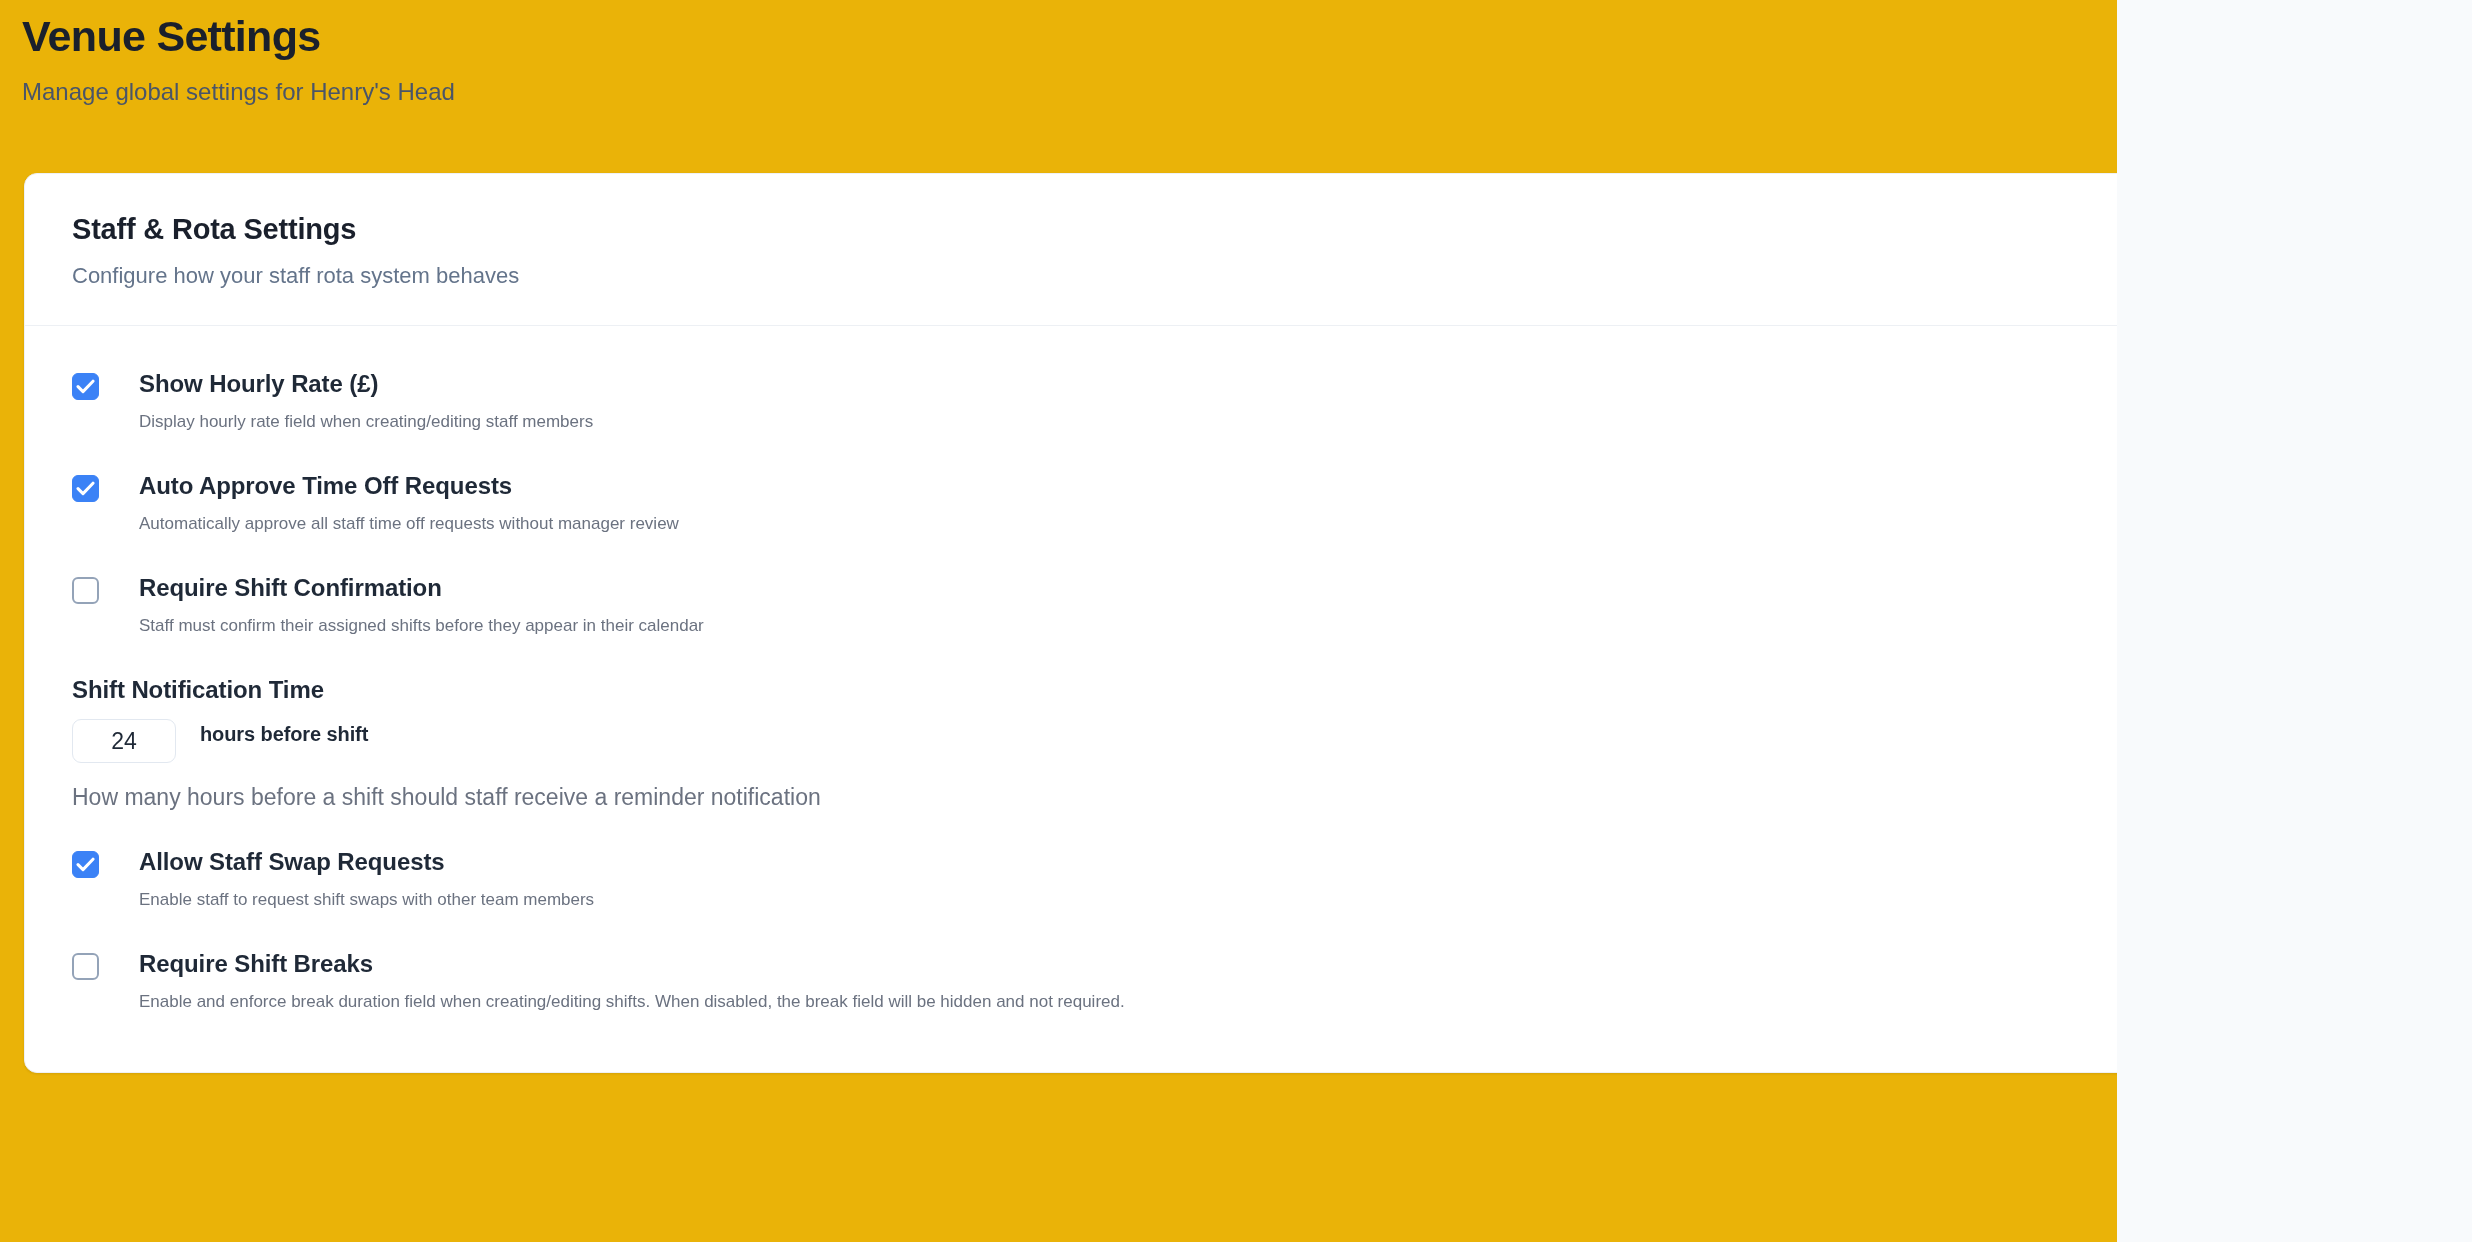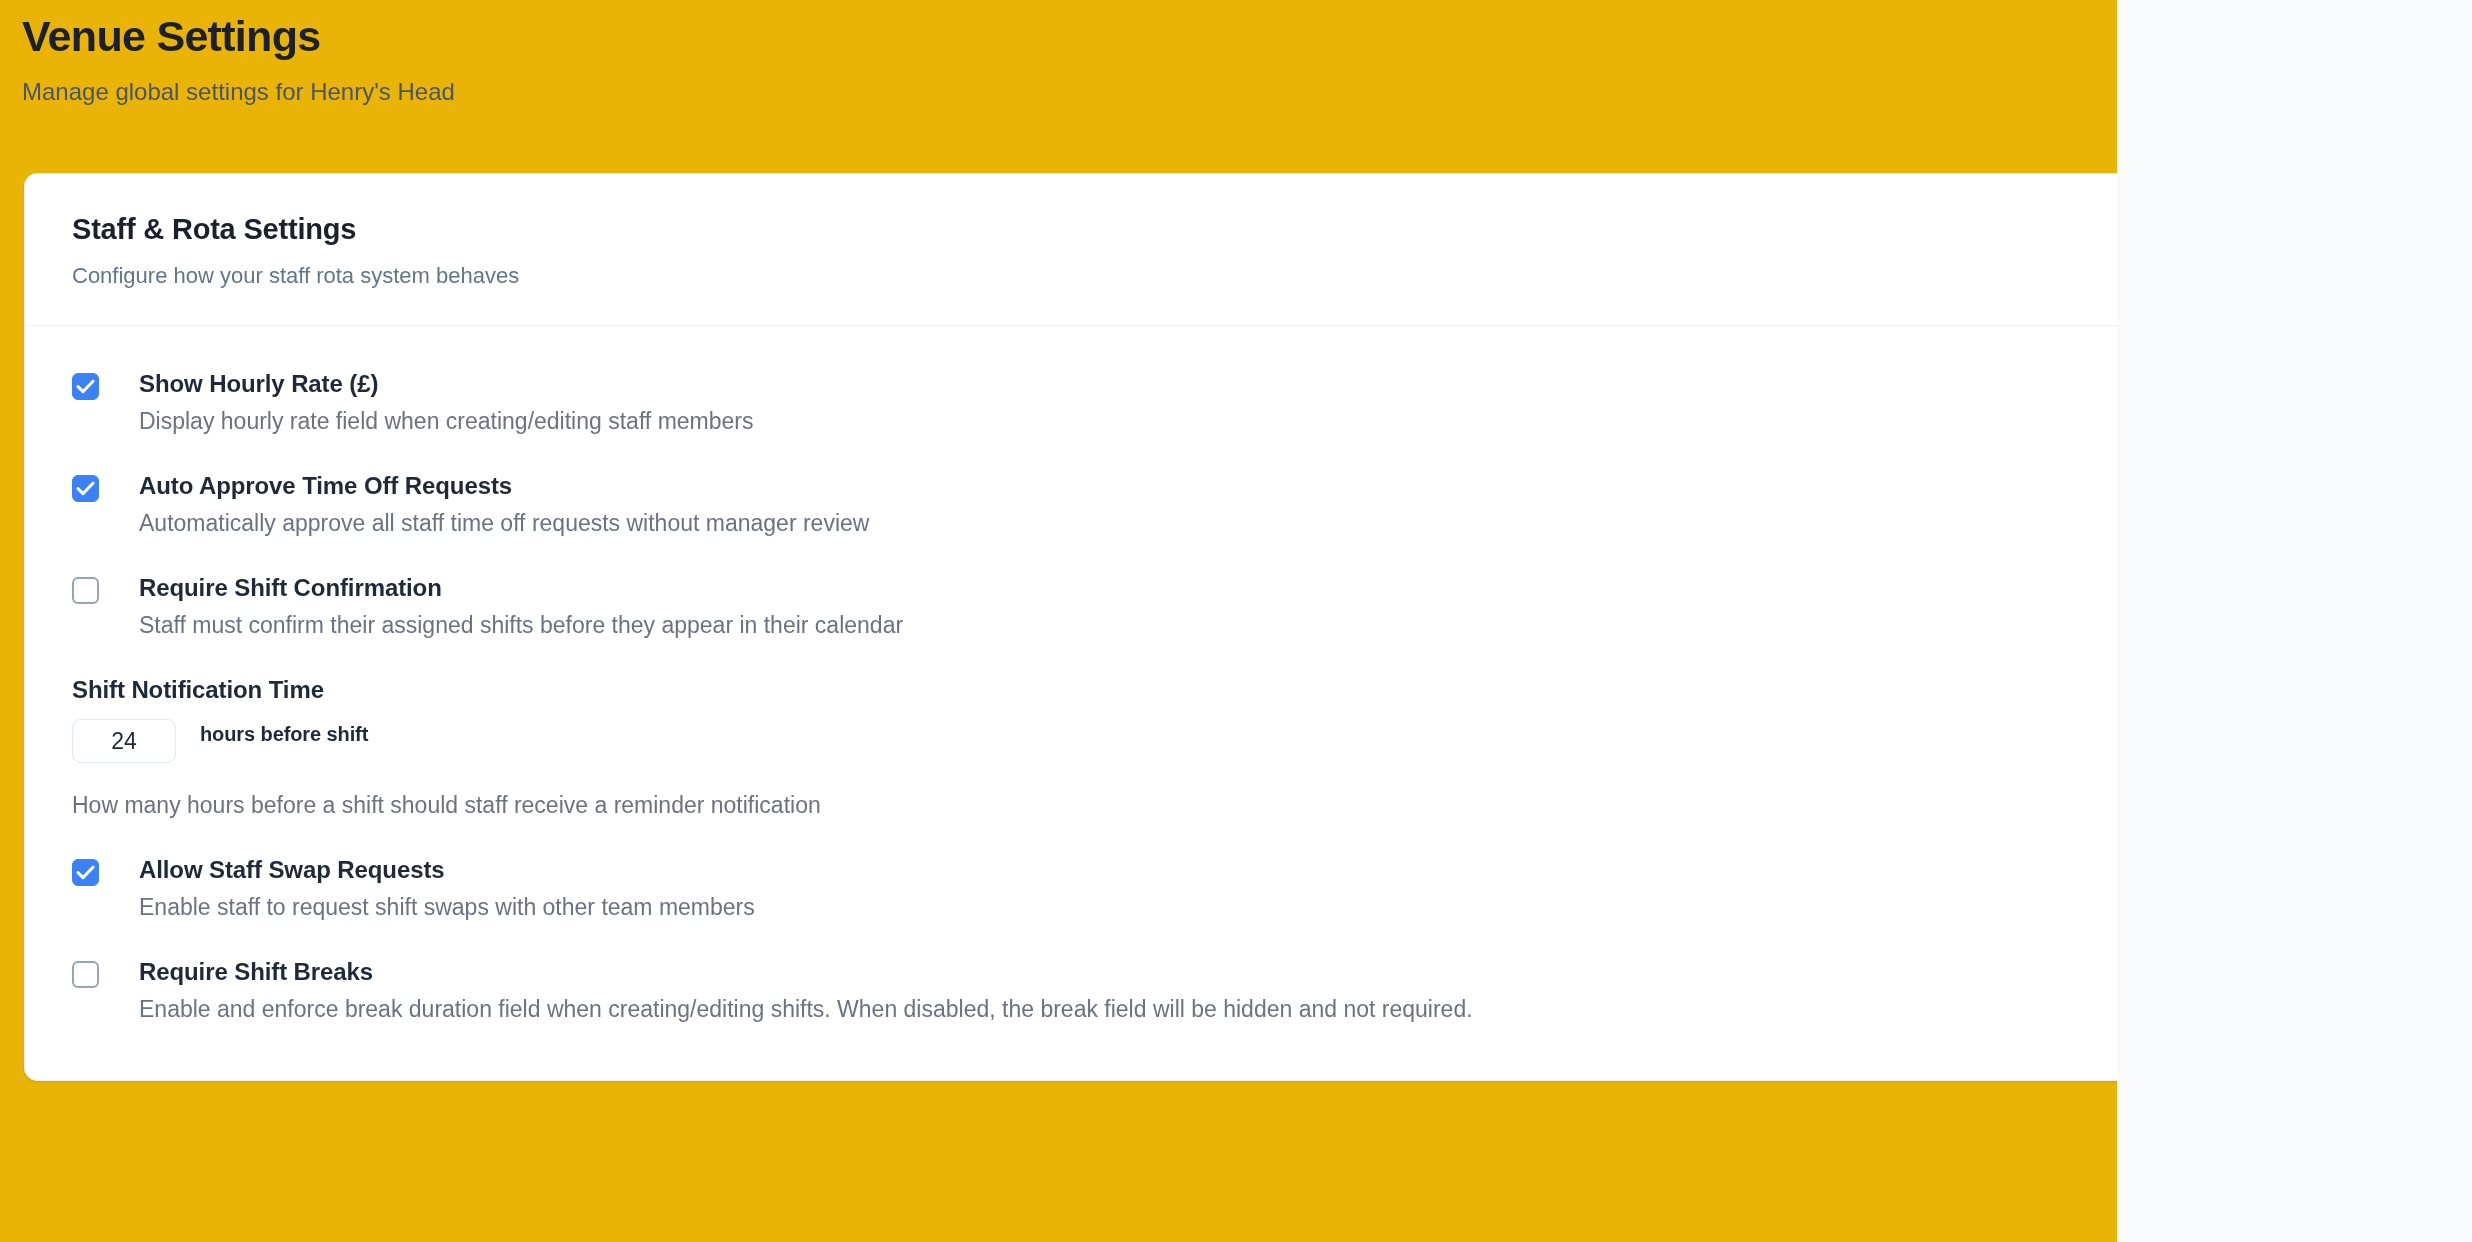--- a/index.html
+++ b/index.html
@@ -145,21 +145,21 @@
     font-size: 24px;
     line-height: 30px;
     font-weight: 600;
     color: #1f2937;
     letter-spacing: -0.1px;
     cursor: pointer;
   }
 
   .setting-desc {
     margin-top: 8px;
-    font-size: 23px;
+    font-size: 17px;
     line-height: 29px;
     font-weight: 400;
     color: #6b7280;
   }
 
   
   .field-block {
     margin-bottom: 35px;
     padding-left: 0;
   }
@@ -196,21 +196,21 @@
   .field-suffix {
     margin-left: 24px;
     font-size: 20px;
     line-height: 30px;
     font-weight: 600;
     color: #1f2937;
     letter-spacing: -0.1px;
   }
 
   .field-help {
-    margin-top: 28px;
+    margin-top: 20px;
     font-size: 23px;
     line-height: 29px;
     font-weight: 400;
     color: #6b7280;
   }
 </style>
 </head>
 <body>
 
 <div class="page">

